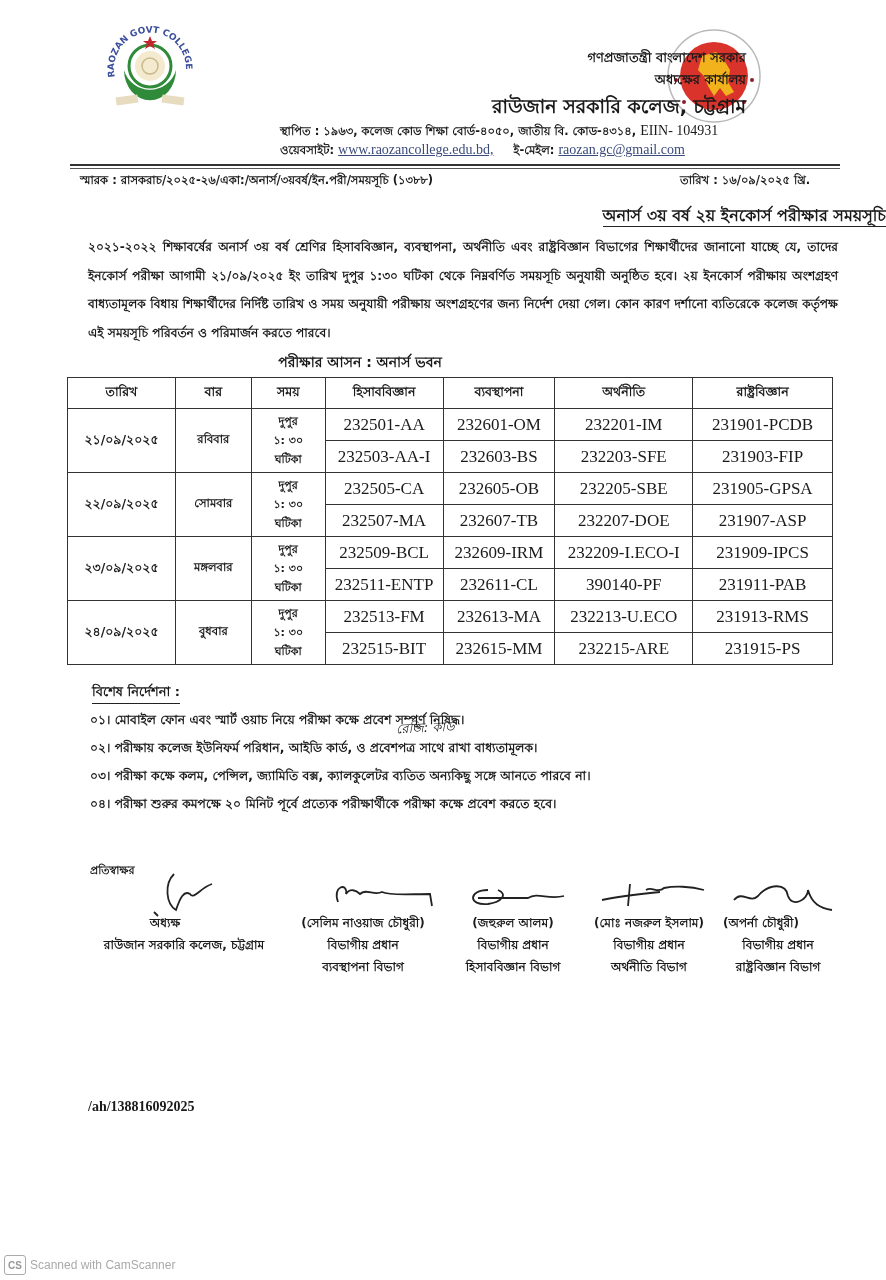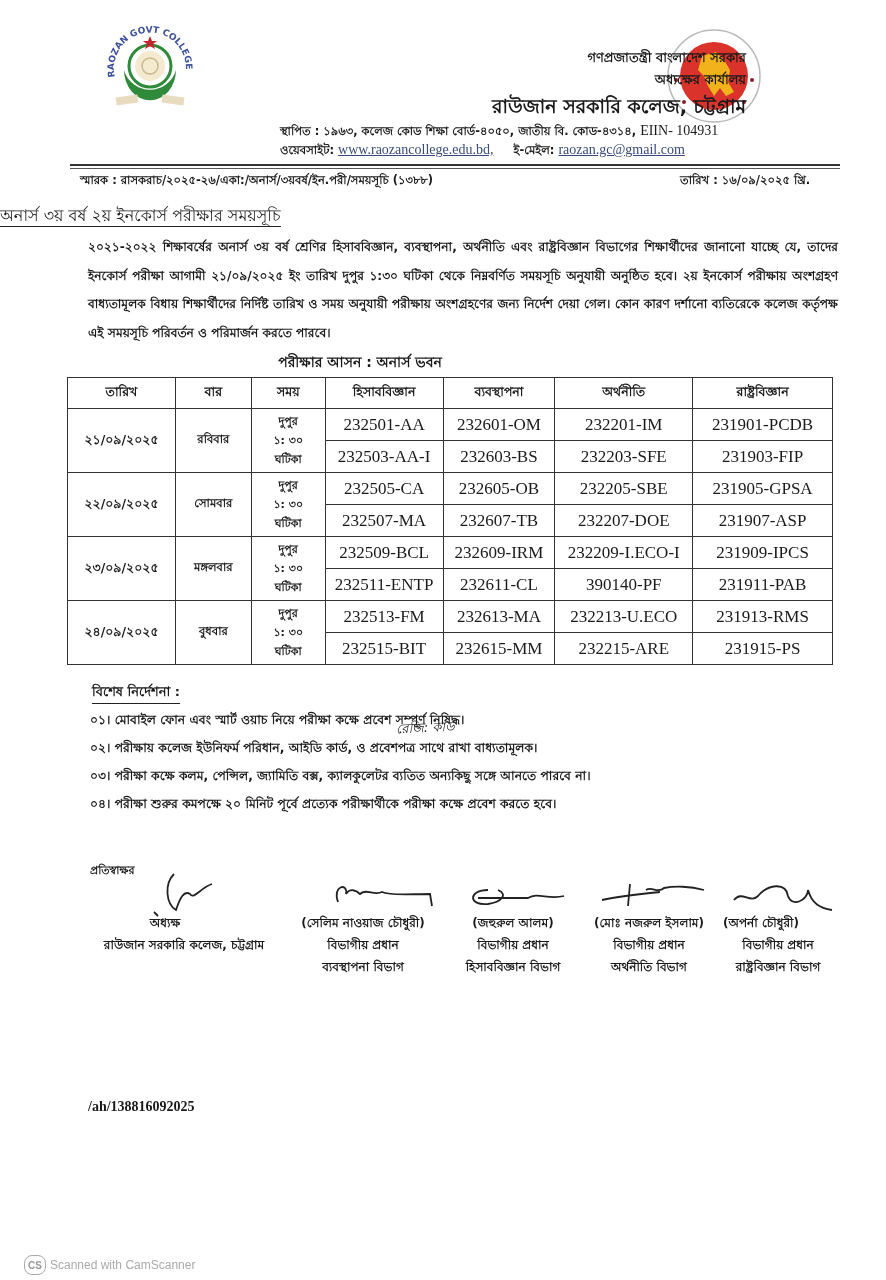--- a/index.html
+++ b/index.html
@@ -17,21 +17,21 @@
   .office { top: 70px; font-size: 13px; font-weight: bold; }
   .college { top: 92px; font-size: 19px; font-weight: bold; }
   .estd { top: 123px; left: 280px; font-size: 11.5px; font-weight: bold; white-space: nowrap; }
   .estd .eiin { font-family: "Liberation Serif", serif; font-size: 14px; font-weight: normal; }
   .web { top: 142px; left: 280px; font-size: 11.5px; font-weight: bold; white-space: nowrap; }
   .web .url { font-family: "Liberation Serif", serif; font-weight: normal; font-size: 14px; color: #3a4a7a; text-decoration: underline; margin-top: 10px; }
   .rule1 { left: 70px; top: 164px; width: 770px; height: 0; border-top: 2px solid #333; }
   .rule2 { left: 70px; top: 168px; width: 770px; height: 0; border-top: 1px solid #555; }
   .memo { left: 80px; top: 172px; font-size: 11.5px; font-weight: bold; white-space: nowrap; }
   .date { left: 680px; top: 172px; font-size: 11.5px; font-weight: bold; white-space: nowrap; }
-  .title { top: 203px; left: 0; width: 886px; text-align: left; font-size: 16px; font-weight: normal; }
+  .title { top: 203px; left: 0; width: 886px; text-align: right; font-size: 16px; font-weight: bold; }
   .title span { border-bottom: 1.5px solid #222; padding-bottom: 1px; }
   .para { left: 88px; top: 233px; width: 750px; font-size: 12.2px; line-height: 28.5px; text-align: justify; font-weight: bold; }
   .venue { top: 351px; left: 0; width: 720px; text-align: center; font-size: 14px; font-weight: bold; }
   
   table.sched { position: absolute; left: 67px; top: 377px; width: 766px; border-collapse: collapse; }
   table.sched td, table.sched th { border: 1.5px solid #333; text-align: center; padding: 0; }
   table.sched th { height: 30px; font-size: 12.5px; font-weight: bold; }
   table.sched td.code { height: 31px; font-family: "Liberation Serif", serif; font-size: 17px; margin-left: 13px; }
   table.sched td.dt { font-size: 12.5px; font-weight: bold; }
   table.sched td.day { font-size: 11.5px; font-weight: bold; }
@@ -40,21 +40,21 @@
   .inst-title { left: 92px; top: 682px; font-size: 13px; font-weight: bold; border-bottom: 1.2px solid #222; }
   .inst { left: 90px; font-size: 12.3px; font-weight: bold; white-space: nowrap; }
   .handwrite { left: 396px; top: 718px; font-size: 13px; color: #222; font-style: italic; transform: rotate(-3deg); }
   
   .countersign { left: 90px; top: 862px; font-size: 11px; font-weight: bold; }
   .sig { position: absolute; }
   .sig svg { display: block; }
   .sig-text { position: absolute; text-align: center; font-size: 12px; line-height: 22px; font-weight: bold; white-space: nowrap; }
   .foot-ref { left: 88px; top: 1099px; font-family: "Liberation Serif", serif; font-weight: bold; font-size: 14px; }
   .camscanner { left: 4px; top: 1255px; font-size: 12px; color: #aaa; display: flex; align-items: center; gap: 4px; font-family: "Liberation Sans", sans-serif; }
-  .cs-badge { width: 20px; height: 18px; border: 1.5px solid #aaa; border-radius: 8px; font-size: 10px; font-weight: bold; display: flex; align-items: center; justify-content: center; color: #999; margin-left: 20px; }
+  .cs-badge { width: 20px; height: 18px; border: 1.5px solid #aaa; border-radius: 3px; font-size: 10px; font-weight: bold; display: flex; align-items: center; justify-content: center; color: #999; }
 </style>
 </head>
 <body>
 
 <div class="abs logo-left">
   <svg width="100" height="100" viewBox="0 0 100 100">
     <path id="arcpath" d="M15,55 A36,36 0 1,1 85,55" fill="none"></path>
     <text font-size="9" fill="#3b4f9c" font-weight="bold" font-family="DejaVu Sans, sans-serif"><textPath href="#arcpath">RAOZAN GOVT COLLEGE</textPath></text>
     <path d="M24,48 A27,27 0 0,0 76,48 A24,28 0 0,1 24,48 Z" fill="#2f8a3a"></path>
     <circle cx="50" cy="44" r="21" fill="none" stroke="#2f8a3a" stroke-width="3"></circle>

